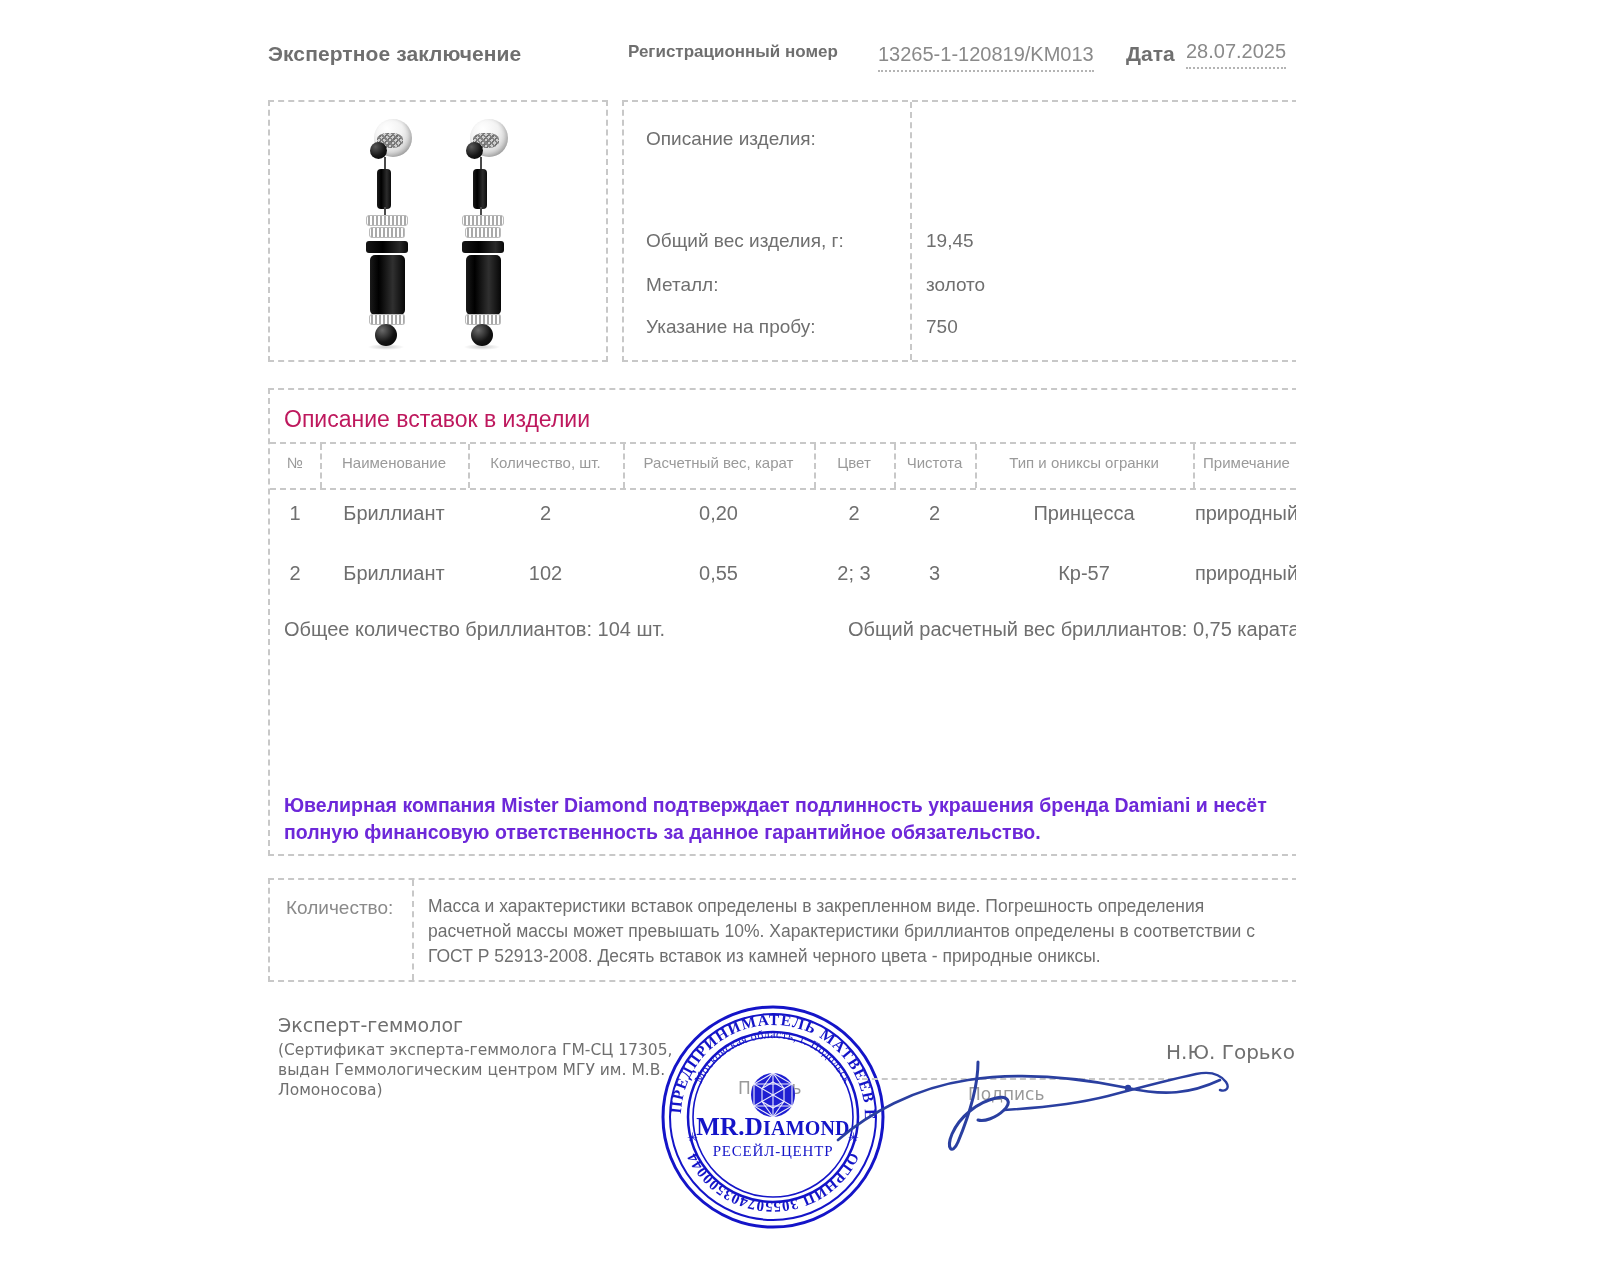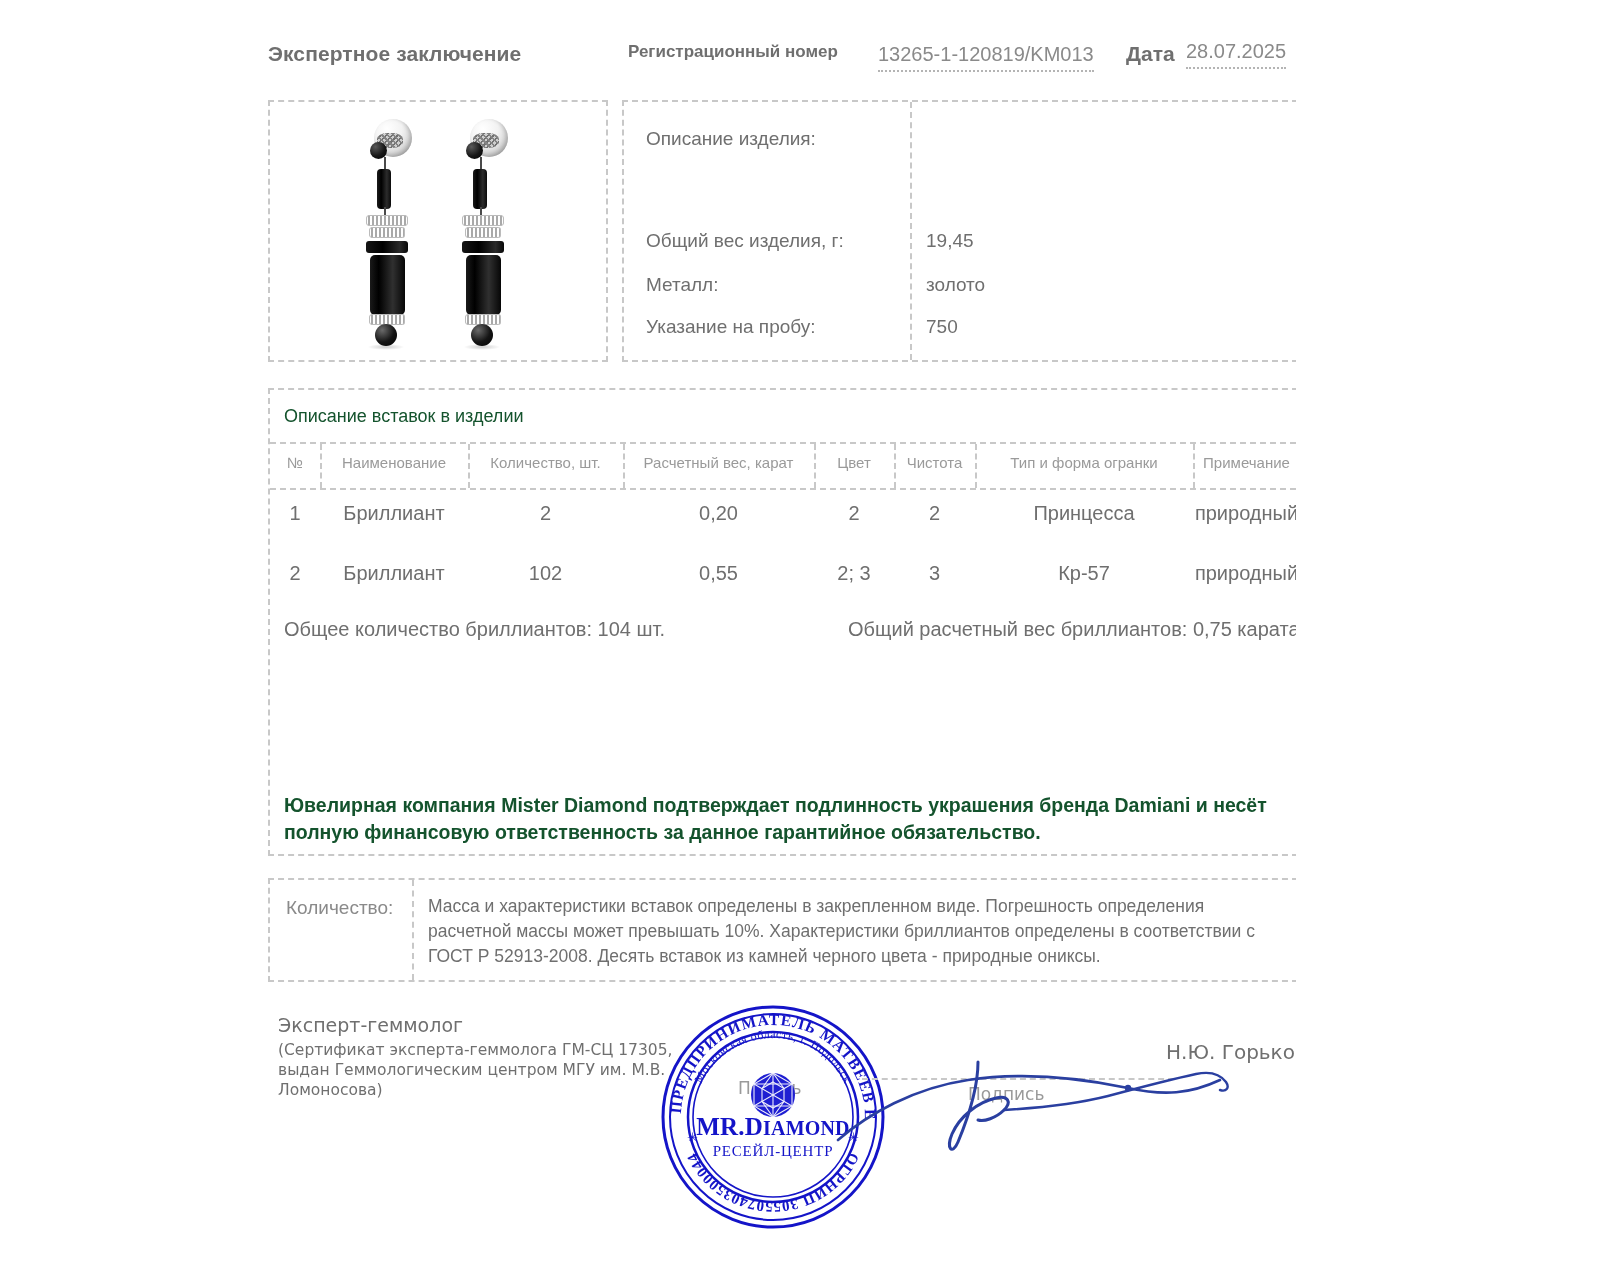--- a/index.html
+++ b/index.html
@@ -225,22 +225,22 @@
   
   #inserts-box {
     left: 268px;
     top: 388px;
     width: 1030px;
     height: 468px;
   }
   .inserts-title {
     position: absolute;
     left: 14px; top: 16px;
-    font-size: 18px;
-    color: #14532d;
+    font-size: 23px;
+    color: #be185d;
   }
   .thead-sep {
     position: absolute;
     left: 0; right: 0;
     height: 0;
     border-top: 2px dashed #c8c8c8;
   }
   #thead-top    { top: 52px; }
   #thead-bottom { top: 98px; }
   .tcolsep {
@@ -278,21 +278,21 @@
   #total-count { left: 14px; }
   #total-weight { left: 578px; }
 
   .guarantee {
     position: absolute;
     left: 14px;
     top: 402px;
     width: 990px;
     font-size: 19.5px;
     font-weight: bold;
-    color: #14532d;
+    color: #6d28d9;
     line-height: 27px;
   }
 
   
   #comments-box {
     left: 268px;
     top: 878px;
     width: 1030px;
     height: 104px;
   }
@@ -472,21 +472,21 @@
     <div class="tcolsep" style="left:624px"></div>
     <div class="tcolsep" style="left:705px"></div>
     <div class="tcolsep" style="left:923px"></div>
 
     <div class="th" style="left:0px;   width:50px">№</div>
     <div class="th" style="left:50px;  width:148px">Наименование</div>
     <div class="th" style="left:198px; width:155px">Количество, шт.</div>
     <div class="th" style="left:353px; width:191px">Расчетный вес, карат</div>
     <div class="th" style="left:544px; width:80px">Цвет</div>
     <div class="th" style="left:624px; width:81px">Чистота</div>
-    <div class="th" style="left:705px; width:218px">Тип и форма огранки</div>
+    <div class="th" style="left:705px; width:218px">Тип и ониксы огранки</div>
     <div class="th" style="left:923px; width:107px">Примечание</div>
 
     <div class="td row1" style="left:0px;   width:50px">1</div>
     <div class="td row1" style="left:50px;  width:148px">Бриллиант</div>
     <div class="td row1" style="left:198px; width:155px">2</div>
     <div class="td row1" style="left:353px; width:191px">0,20</div>
     <div class="td row1" style="left:544px; width:80px">2</div>
     <div class="td row1" style="left:624px; width:81px">2</div>
     <div class="td row1" style="left:705px; width:218px">Принцесса</div>
     <div class="td row1" style="left:923px; width:107px">природный</div>

